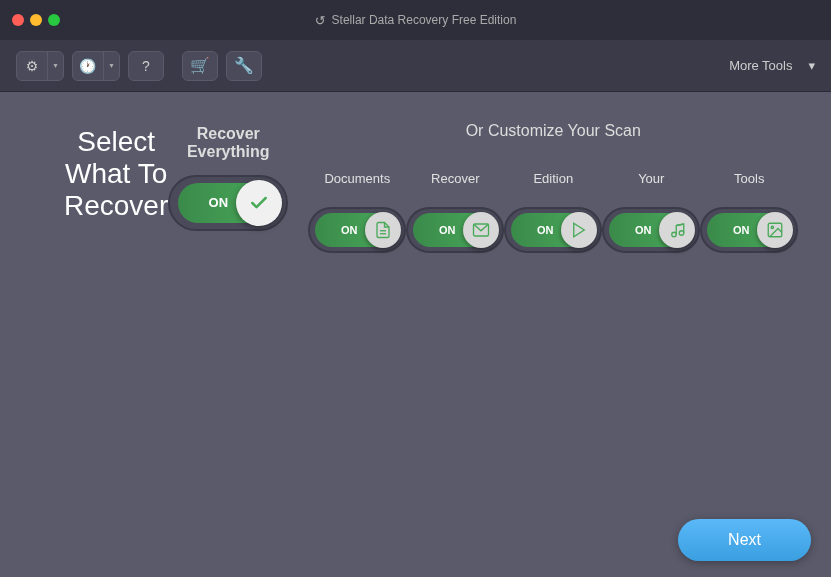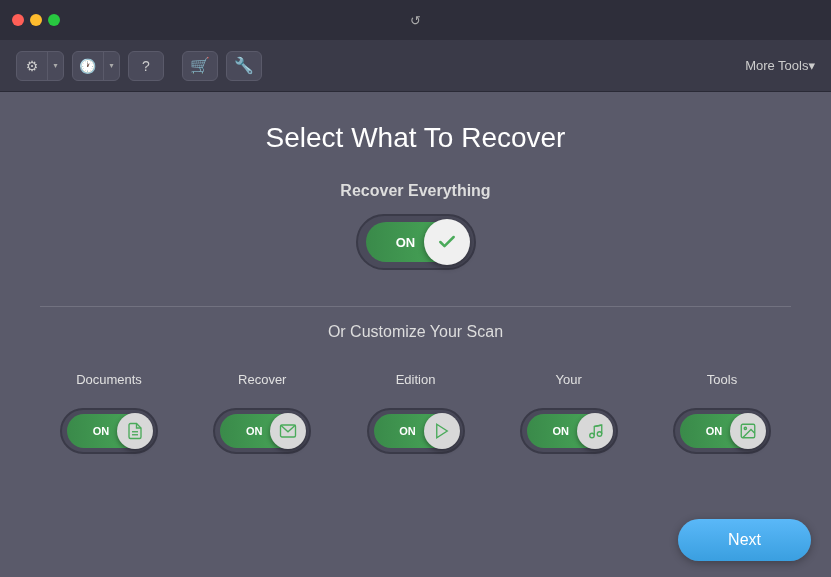--- a/index.html
+++ b/index.html
@@ -109,31 +109,31 @@
       display: flex;
       align-items: center;
       justify-content: center;
       cursor: pointer;
       font-size: 14px;
     }
 
     .toolbar-right {
       display: flex;
       align-items: center;
-      gap: 0;
+      gap: 16px;
       color: #ccc;
       font-size: 13px;
       cursor: pointer;
     }
 
     
     .main-content {
-      padding: 30px 40px 20px;
-      display: flex;
-      flex-direction: column;
+      padding: 30px 64px 20px;
+      display: flex;
+      flex-direction: row;
       align-items: center;
     }
 
     .page-title {
       color: #fff;
       font-size: 28px;
       font-weight: 300;
       margin-bottom: 28px;
       text-align: center;
     }
@@ -316,20 +316,21 @@
 <body>
 
 <div class="titlebar">
   <div class="traffic-lights">
     <div class="traffic-light tl-close"></div>
     <div class="traffic-light tl-min"></div>
     <div class="traffic-light tl-max"></div>
   </div>
   <div class="titlebar-title">
     <span style="font-size:13px;">↺</span>
+    <span>Stellar Data Recovery Free Edition</span>
   </div>
 </div>
 
 <div class="toolbar">
   <div class="toolbar-left">
 
     <div class="toolbar-btn-with-arrow">
       <div class="main-btn">⚙</div>
       <div class="arrow-btn">▾</div>
     </div>

